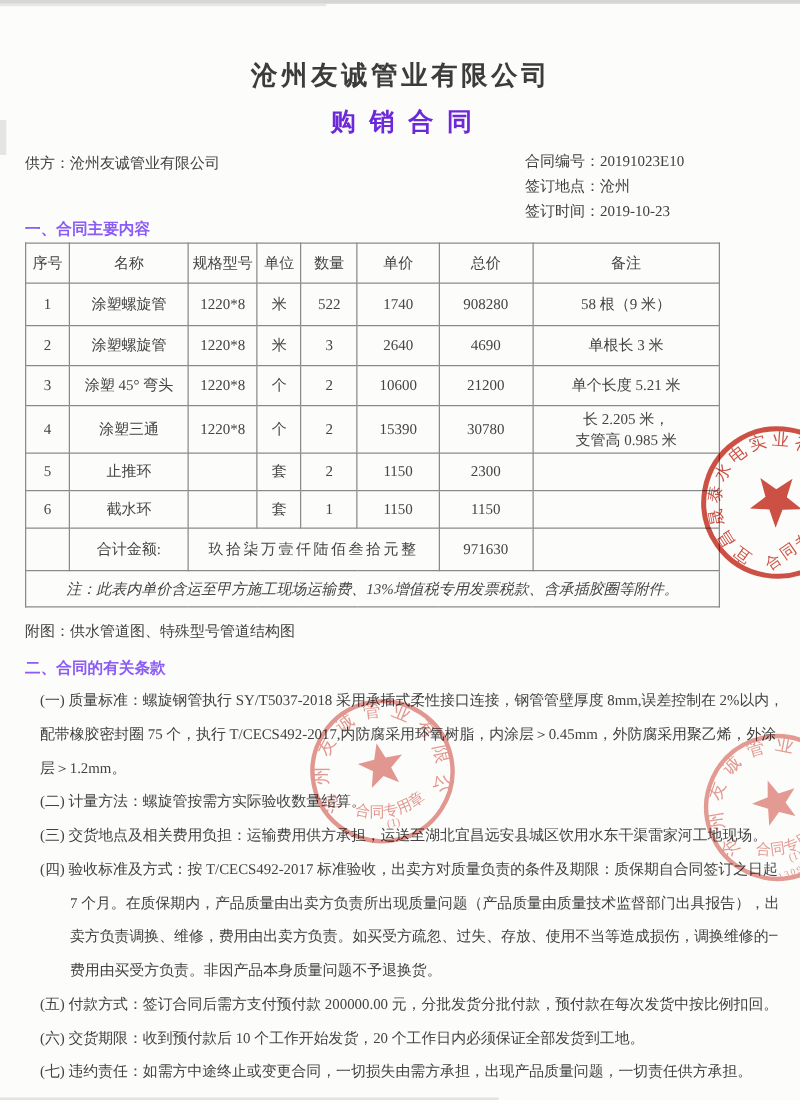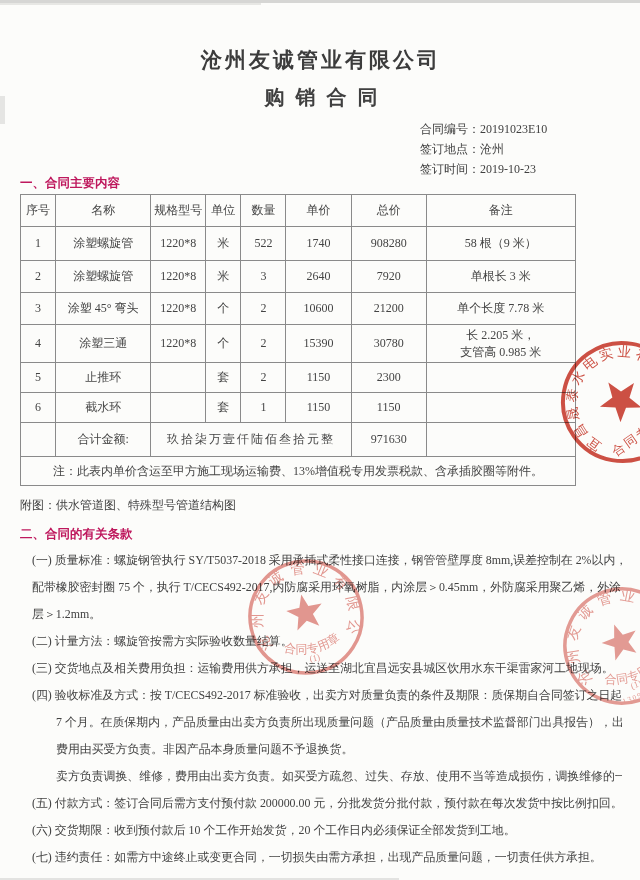--- a/index.html
+++ b/index.html
@@ -13,44 +13,44 @@
   
   .edge-top{position:absolute;top:0;left:0;width:100%;height:3px;background:#c2c2c0;opacity:.65;}
   .edge-top2{position:absolute;top:3px;left:0;width:38%;height:2px;background:#d8d8d5;opacity:.6;}
   .edge-left-smudge{position:absolute;top:96px;left:0;width:5px;height:28px;background:#d6d6d3;opacity:.6;}
   .edge-bottom{position:absolute;bottom:0;left:0;width:58%;height:2px;background:#d9d9d6;opacity:.7;}
 
   .content{position:absolute;left:20px;top:0;width:602px;}
   .company{margin:46px 0 0;text-align:center;font-size:21px;font-weight:600;
            letter-spacing:3px;color:#3c3c3c;}
   .title{margin:10px 0 0;text-align:center;font-size:20px;font-weight:600;
-         letter-spacing:11px;text-indent:11px;color:#404040;}
+         letter-spacing:11px;text-indent:11px;color:#6d28d9;}
   .meta{position:relative;height:56px;margin-top:8px;font-size:12px;}
   .meta .line{white-space:nowrap;}
   .supplier{position:absolute;left:0;top:3px;}
   .buyer{position:absolute;left:0;top:37px;}
   .meta-right{position:absolute;left:400px;top:0;}
   .meta-right .line{height:20px;line-height:20px;}
-  .sec-heading{font-size:12.5px;font-weight:600;color:#be185d;height:16px;line-height:16px;}
+  .sec-heading{font-size:12.5px;font-weight:600;color:#8b5cf6;height:16px;line-height:16px;}
   .sec2-heading{margin-top:13px;}
 
   table.items{border-collapse:collapse;table-layout:fixed;width:556px;margin-top:3px;
               font-size:12px;color:#444;}
   table.items td,table.items th{border:1px solid #8a8a8a;padding:0 2px;text-align:center;
               vertical-align:middle;font-weight:normal;overflow:hidden;}
   col.c-no{width:35px;}col.c-name{width:95px;}col.c-spec{width:55px;}col.c-unit{width:35px;}
   col.c-qty{width:45px;}col.c-price{width:65px;}col.c-total{width:75px;}col.c-remark{width:149px;}
   tr.hdr{height:32px;}
   tr.r0{height:34px;}tr.r1{height:32px;}tr.r2{height:32px;}
   tr.r3{height:38px;}tr.r4{height:30px;}tr.r5{height:30px;}
   tr.sum{height:34px;}
   tr.note-row{height:29px;}
   td.remark{white-space:pre-line;line-height:1.35;}
   td.words{letter-spacing:2px;font-size:12px;}
-  td.note-cell{text-align:left;padding:0 5px;white-space:nowrap;}
+  td.note-cell{text-align:left;padding:0 5px;white-space:nowrap;font-style:italic;}
 
   .attachment{margin-top:11px;font-size:12px;height:16px;line-height:16px;white-space:nowrap;}
   .clauses{margin-top:5px;font-size:11.9px;color:#424242;}
   .clause-line{height:27px;line-height:27px;white-space:nowrap;overflow:hidden;margin-left:12px;}
   .clause-line.indent{padding-left:24px;}
 
   .stamp{position:absolute;mix-blend-mode:multiply;pointer-events:none;}
   .stamp-buyer{left:540px;top:320px;opacity:.88;}
   .stamp-seller-center{left:240px;top:553px;opacity:.78;}
   .stamp-seller-right{left:545px;top:570px;opacity:.80;}
@@ -62,20 +62,21 @@
   <div class="edge-top"></div>
   <div class="edge-top2"></div>
   <div class="edge-left-smudge"></div>
   <div class="edge-bottom"></div>
 
   <div class="content">
     <div class="company">沧州友诚管业有限公司</div>
     <div class="title">购销合同</div>
 
     <div class="meta">
+      <div class="line supplier">供方：沧州友诚管业有限公司</div>
       <div class="meta-right">
         <div class="line">合同编号：20191023E10</div>
         <div class="line">签订地点：沧州</div>
         <div class="line">签订时间：2019-10-23</div>
       </div>
     </div>
 
     <div class="sec-heading">一、合同主要内容</div>
 
     <table class="items">
@@ -110,32 +111,32 @@
           <td>908280</td>
           <td class="remark">58 根（9 米）</td>
         </tr>
         <tr class="r1">
           <td>2</td>
           <td>涂塑螺旋管</td>
           <td>1220*8</td>
           <td>米</td>
           <td>3</td>
           <td>2640</td>
-          <td>7920</td>
+          <td>4690</td>
           <td class="remark">单根长 3 米</td>
         </tr>
         <tr class="r2">
           <td>3</td>
           <td>涂塑 45° 弯头</td>
           <td>1220*8</td>
           <td>个</td>
           <td>2</td>
           <td>10600</td>
           <td>21200</td>
-          <td class="remark">单个长度 7.78 米</td>
+          <td class="remark">单个长度 5.21 米</td>
         </tr>
         <tr class="r3">
           <td>4</td>
           <td>涂塑三通</td>
           <td>1220*8</td>
           <td>个</td>
           <td>2</td>
           <td>15390</td>
           <td>30780</td>
           <td class="remark">长 2.205 米，
@@ -179,22 +180,22 @@
     <div class="sec-heading sec2-heading">二、合同的有关条款</div>
 
     <div class="clauses">
       <div class="clause-line">(一) 质量标准：螺旋钢管执行 SY/T5037-2018 采用承插式柔性接口连接，钢管管壁厚度 8mm,误差控制在 2%以内，</div>
       <div class="clause-line">配带橡胶密封圈 75 个，执行 T/CECS492-2017,内防腐采用环氧树脂，内涂层＞0.45mm，外防腐采用聚乙烯，外涂</div>
       <div class="clause-line">层＞1.2mm。</div>
       <div class="clause-line">(二) 计量方法：螺旋管按需方实际验收数量结算。</div>
       <div class="clause-line">(三) 交货地点及相关费用负担：运输费用供方承担，运送至湖北宜昌远安县城区饮用水东干渠雷家河工地现场。</div>
       <div class="clause-line">(四) 验收标准及方式：按 T/CECS492-2017 标准验收，出卖方对质量负责的条件及期限：质保期自合同签订之日起</div>
       <div class="clause-line indent">7 个月。在质保期内，产品质量由出卖方负责所出现质量问题（产品质量由质量技术监督部门出具报告），出</div>
+      <div class="clause-line indent">卖方负责调换、维修，费用由出卖方负责。如买受方疏忽、过失、存放、使用不当等造成损伤，调换维修的一</div>
       <div class="clause-line indent">费用由买受方负责。非因产品本身质量问题不予退换货。</div>
-      <div class="clause-line indent">卖方负责调换、维修，费用由出卖方负责。如买受方疏忽、过失、存放、使用不当等造成损伤，调换维修的一</div>
       <div class="clause-line">(五) 付款方式：签订合同后需方支付预付款 200000.00 元，分批发货分批付款，预付款在每次发货中按比例扣回。</div>
       <div class="clause-line">(六) 交货期限：收到预付款后 10 个工作开始发货，20 个工作日内必须保证全部发货到工地。</div>
       <div class="clause-line">(七) 违约责任：如需方中途终止或变更合同，一切损失由需方承担，出现产品质量问题，一切责任供方承担。</div>
     </div>
   </div>
 
   <svg class="stamp stamp-buyer" width="170" height="170" viewBox="0 0 170 170">
     <g transform="rotate(-35 82 82)" fill="#c9392b">
       <circle cx="82" cy="82" r="59" fill="none" stroke-width="4" stroke="#c9392b"></circle>
       <defs>

